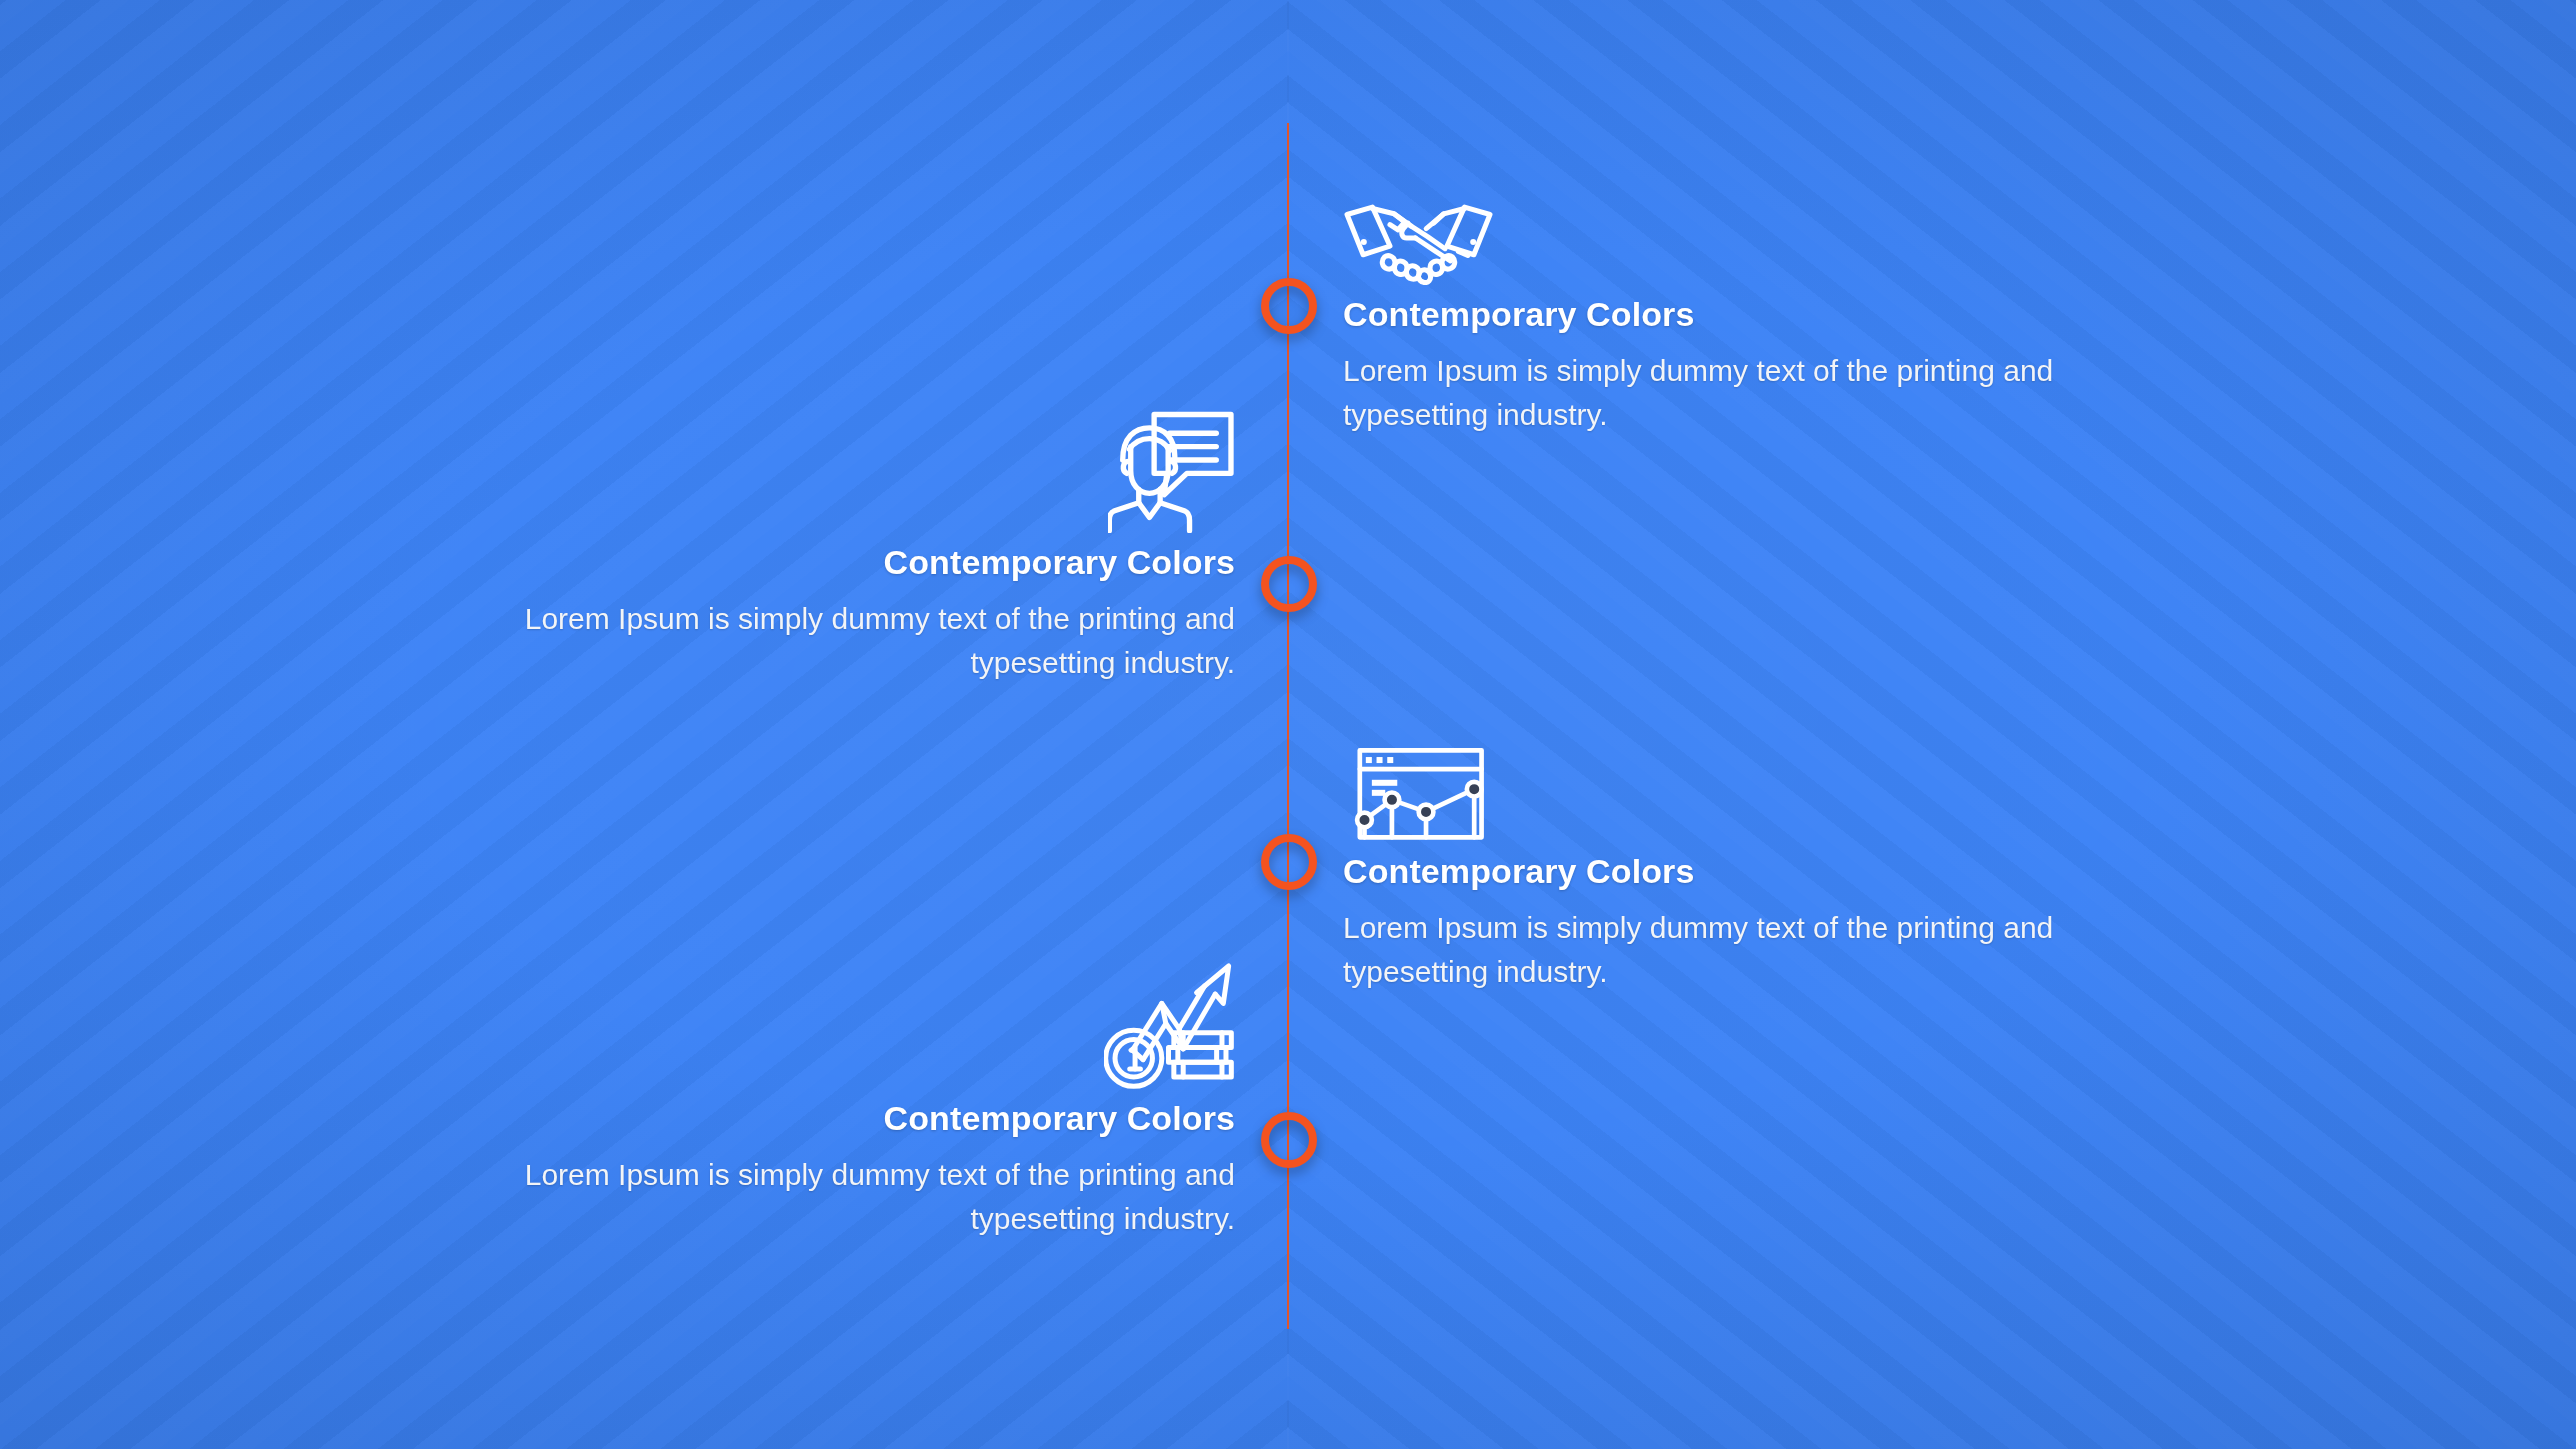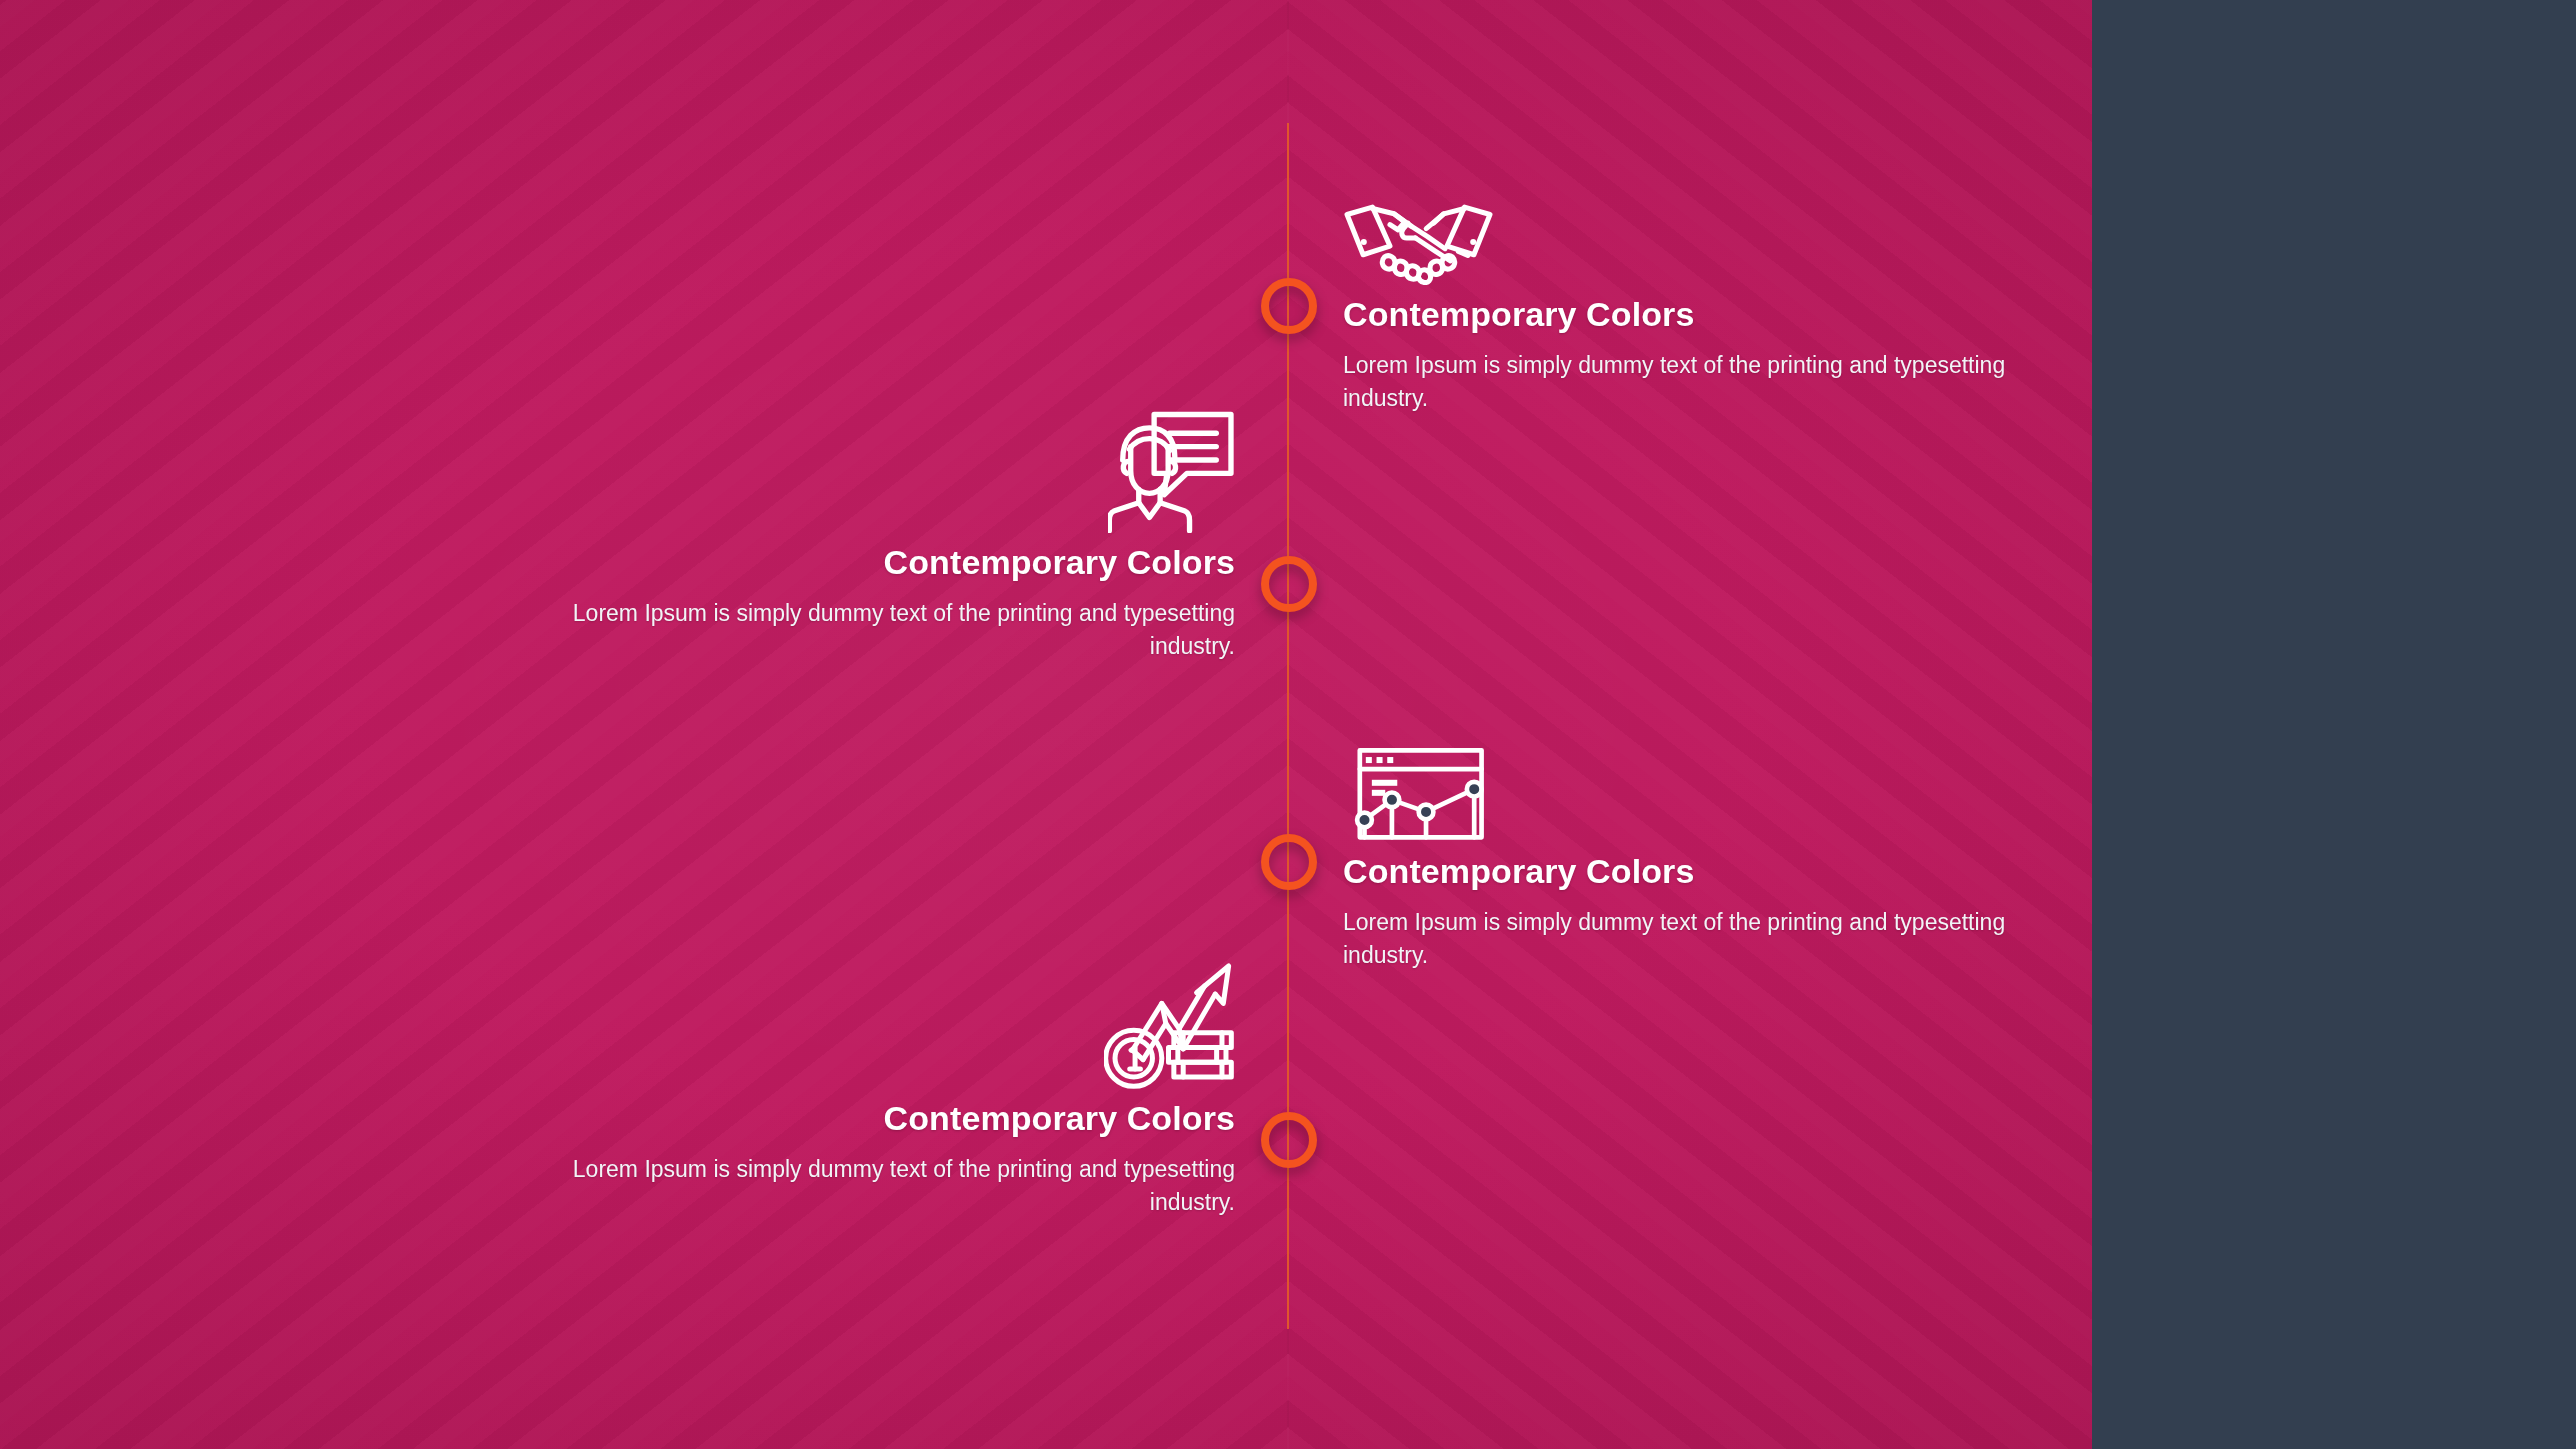--- a/index.html
+++ b/index.html
@@ -10,23 +10,23 @@
   body {
     width: 2576px;
     height: 1449px;
     overflow: hidden;
     font-family: "Liberation Sans", sans-serif;
   }
 
   
   #stage {
     position: relative;
-    width: 2092px;
+    width: 2576px;
     height: 1449px;
-    background-color: #be185d;
+    background-color: #3b82f6;
     overflow: hidden;
   }
 
   
   .tex {
     position: absolute;
     top: 0;
     height: 1449px;
     width: 1289px;
     pointer-events: none;
@@ -109,21 +109,21 @@
   .item-title {
     font-size: 34px;
     font-weight: bold;
     color: #ffffff;
     letter-spacing: 0.1px;
     line-height: 1.05;
     white-space: nowrap;
     text-shadow: 0 1.3px 2.7px rgba(0,0,0,0.22);
   }
   .item-body {
-    font-size: 23px;
+    font-size: 30px;
     font-weight: normal;
     color: #f2f4f7;
     line-height: 1.45;
     width: 711px;
     text-shadow: 0 0.7px 2px rgba(0,0,0,0.18);
   }
   .item-left .item-body { margin-left: auto; }
 </style>
 </head>
 <body>

